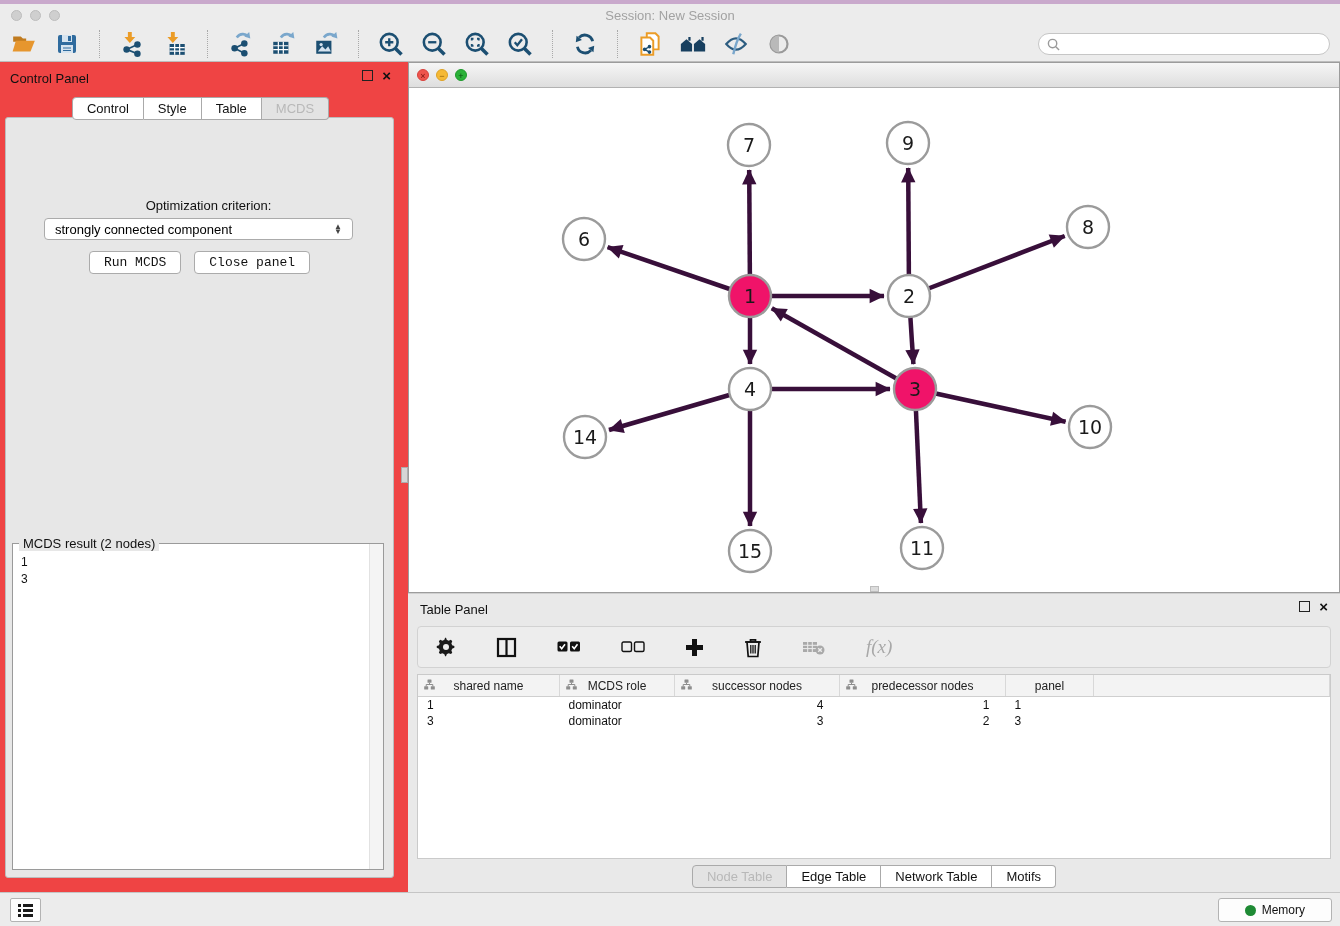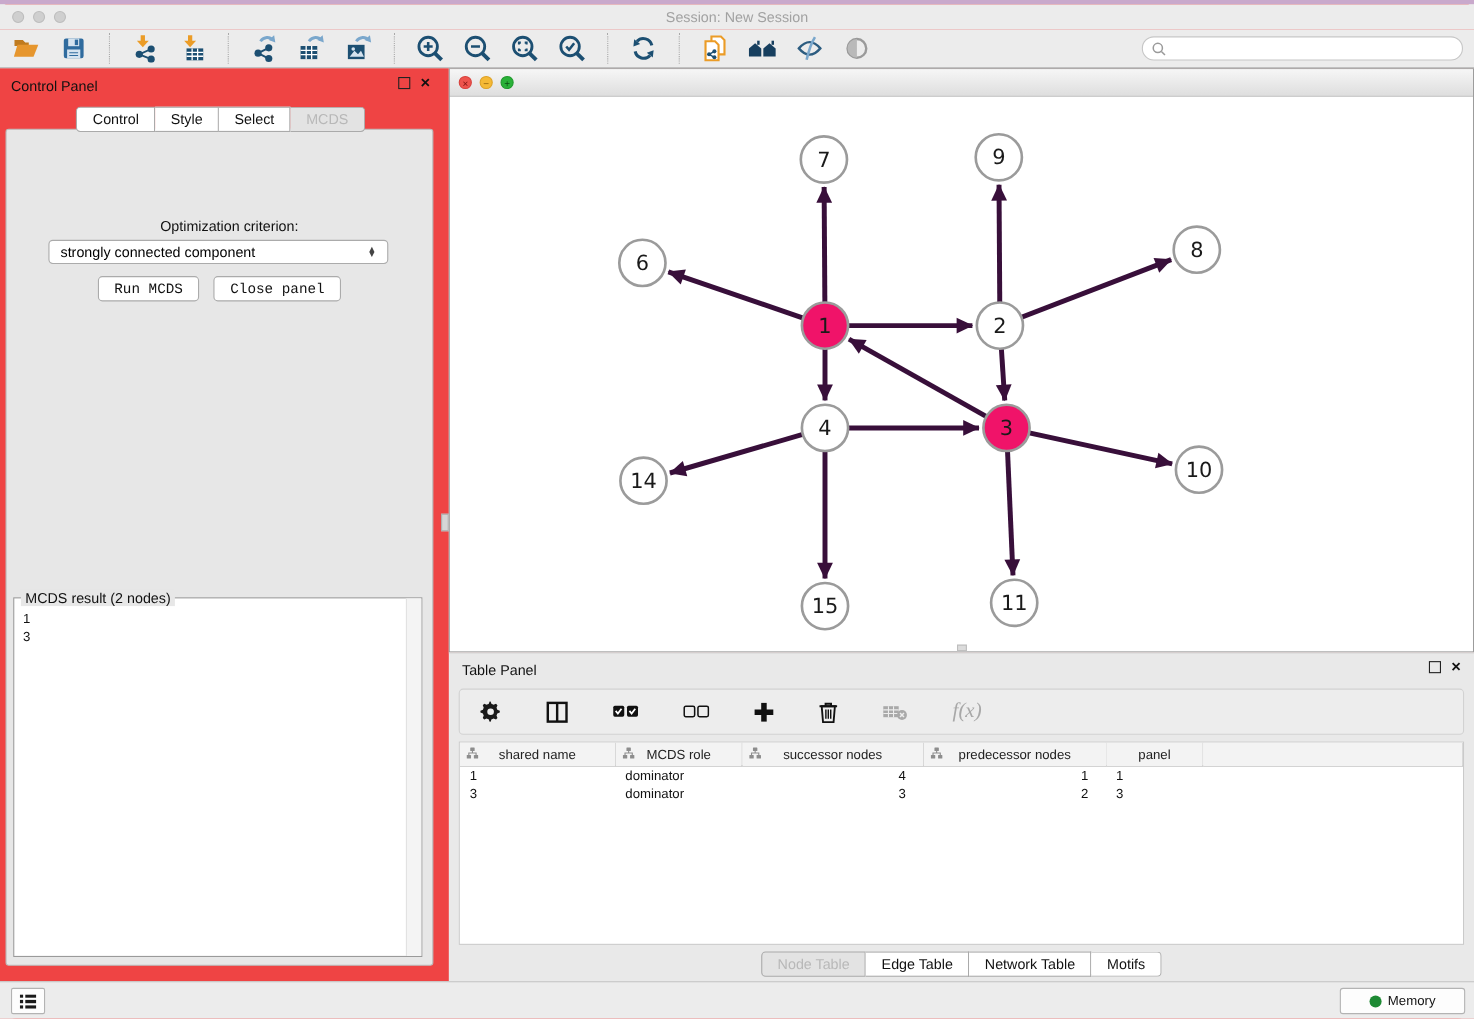--- a/index.html
+++ b/index.html
@@ -244,21 +244,21 @@
 
   <div class="control-panel">
     <div class="cp-header">Control Panel</div>
     <div class="panel-btns">
       <span class="float-ic"></span>
       <span class="close-ic">×</span>
     </div>
     <div class="cp-tabs" id="control-tabs">
         <div class="tab">Control</div>
         <div class="tab">Style</div>
-        <div class="tab">Select</div>
+        <div class="tab">Table</div>
         <div class="tab active">MCDS</div>
       </div>
     <div class="cp-body">
       <div class="opt-label">Optimization criterion:</div>
       <div class="combo">
         <span>strongly connected component</span>
         <span class="stepper">
             <span>▲</span>
             <span>▼</span>
           </span>

